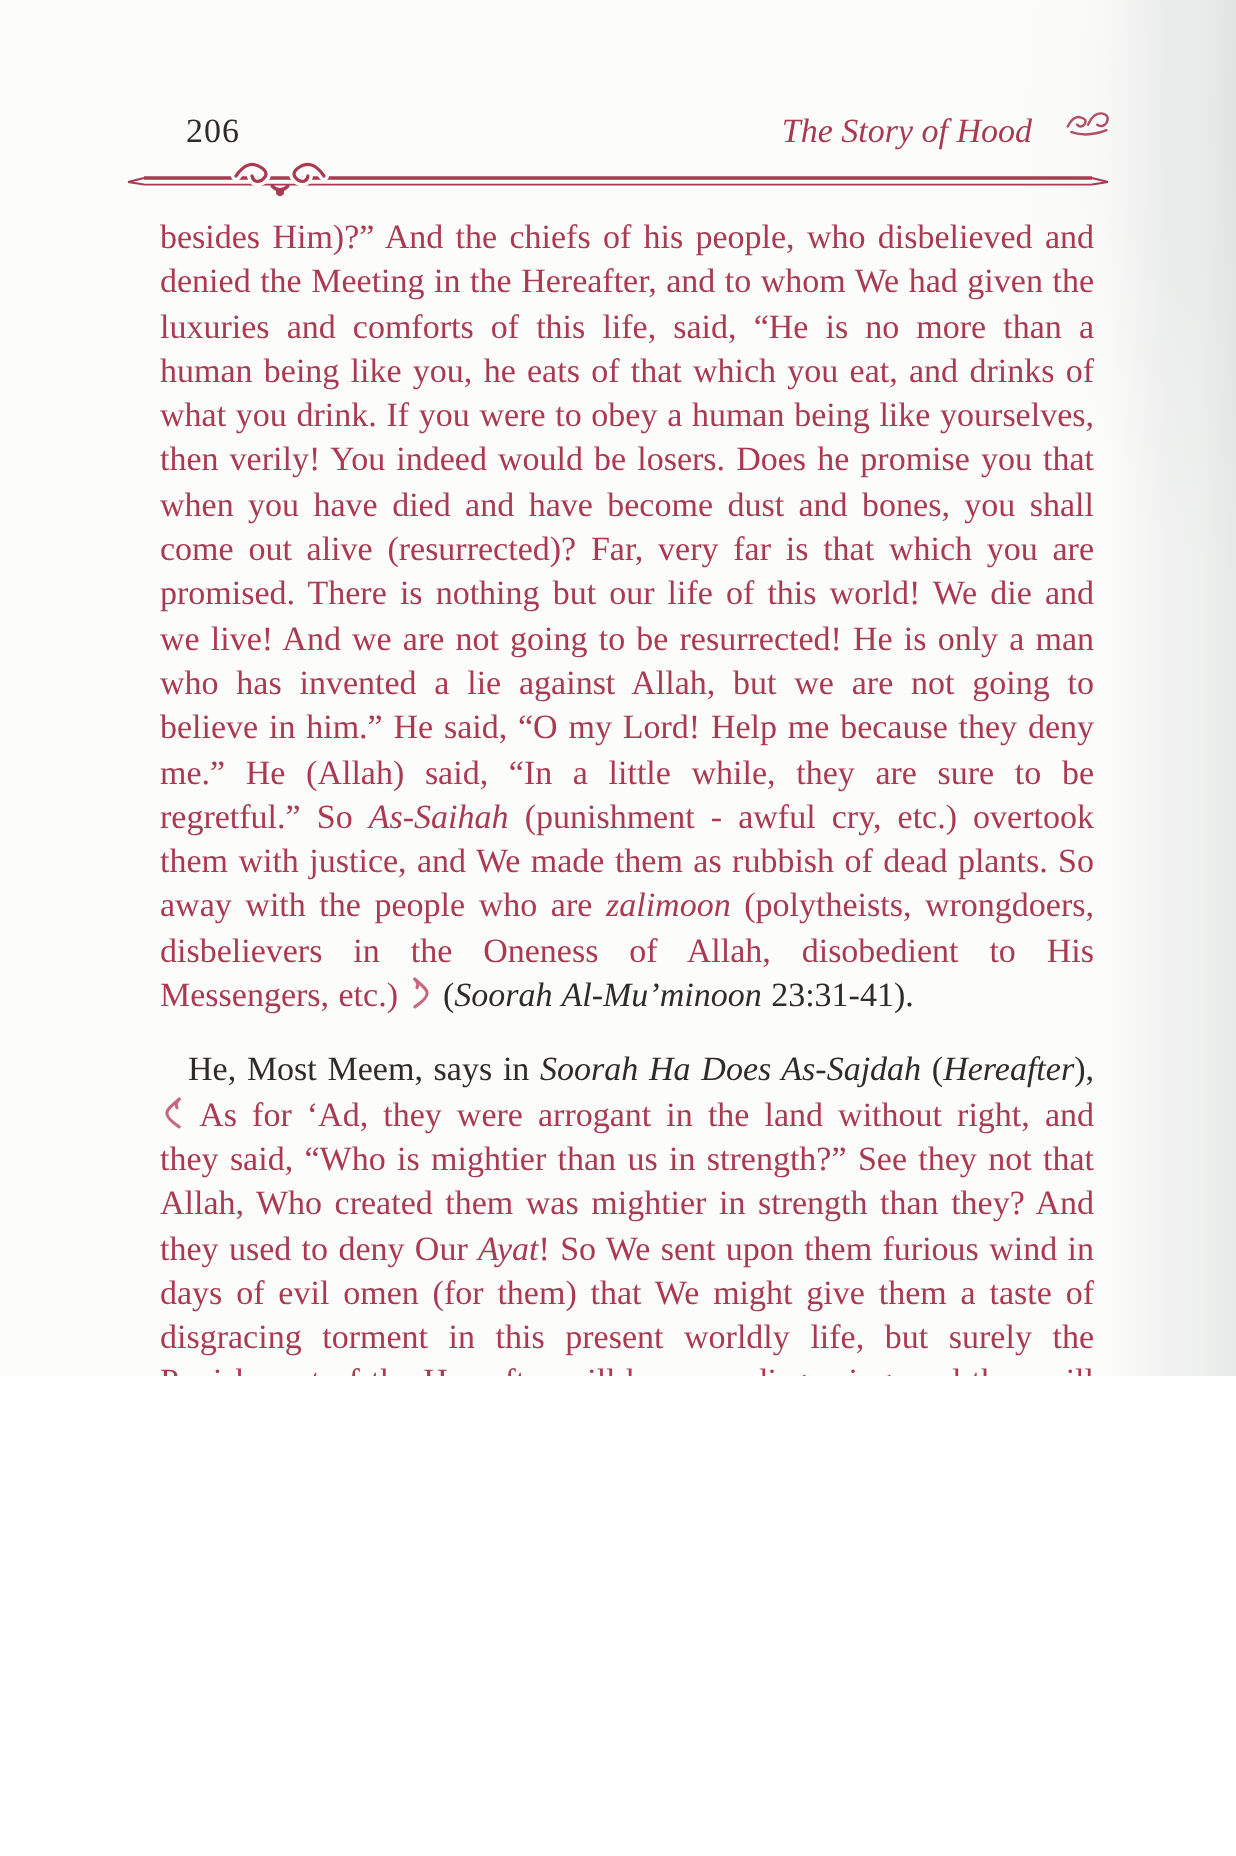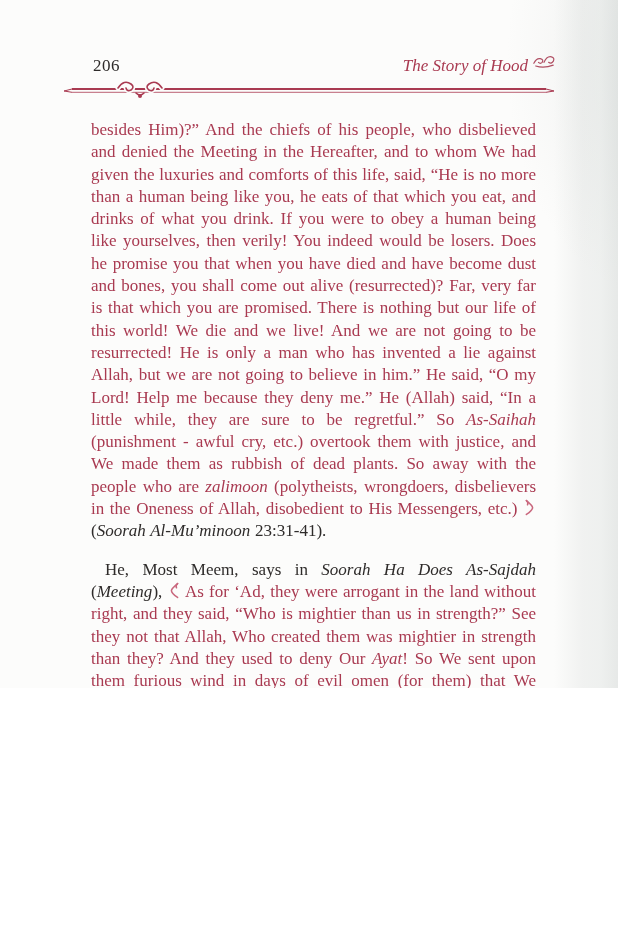--- a/index.html
+++ b/index.html
@@ -22,33 +22,33 @@
       rgba(198,204,202,0.40) 100%);
     pointer-events:none;
   }
 
   .header {
     position:absolute; top:52px; left:93px; right:62px;
     display:flex; justify-content:space-between; align-items:flex-end;
     font-size:17px; line-height:22px;
   }
   .page-number { color:#2e2b2a; letter-spacing:0.5px; }
-  .title-wrap { display:flex; align-items:flex-end; gap:4px; }
+  .title-wrap { display:flex; align-items:flex-end; gap:16px; }
   .chapter-title { color:#a93a51; font-style:italic; }
   .honorific { display:inline-block; margin-bottom:3px; }
 
   .divider { position:absolute; top:76px; left:62px; }
 
   .body {
     position:absolute; top:103px; left:75px; width:477px;
     font-size:17px; line-height:22.3px;
     text-align:justify;
     word-spacing:0.5px;
   }
-  .para { margin:16px; color:#a93a51; }
+  .para { margin:5px; color:#a93a51; }
   .para.base-ink { color:#2e2b2a; }
   .para + .para { margin-top:15px; }
   .para.indent { text-indent:14px; }
   .it { font-style:italic; }
   .ink { color:#2e2b2a; }
   .red { color:#a93a51; }
   .qmark { display:inline-block; vertical-align:-2px; margin:0 1px; }
 </style>
 </head>
 <body>
@@ -96,21 +96,21 @@
     </svg>
   </div>
 
   <div class="body">
       <p class="para"><span>besides Him)?” And the chiefs of his people, who disbelieved and denied the Meeting in the Hereafter, and to whom We had given the luxuries and comforts of this life, said, “He is no more than a human being like you, he eats of that which you eat, and drinks of what you drink. If you were to obey a human being like yourselves, then verily! You indeed would be losers. Does he promise you that when you have died and have become dust and bones, you shall come out alive (resurrected)? Far, very far is that which you are promised. There is nothing but our life of this world! We die and we live! And we are not going to be resurrected! He is only a man who has invented a lie against Allah, but we are not going to believe in him.” He said, “O my Lord! Help me because they deny me.” He (Allah) said, “In a little while, they are sure to be regretful.” So </span><span class="it">As-Saihah</span><span> (punishment - awful cry, etc.) overtook them with justice, and We made them as rubbish of dead plants. So away with the people who are </span><span class="it">zalimoon</span><span> (polytheists, wrongdoers, disbelievers in the Oneness of Allah, disobedient to His Messengers, etc.) </span><svg class="qmark" width="11" height="17" viewBox="0 0 14 22">
           <g fill="none" stroke="#c9677d" stroke-width="2" stroke-linecap="round">
             <path d="M3 2 C9 7 11 9 11 11 C11 13 9 16 3 20"></path>
             <path d="M3 2 C5 4 5.6 5.5 4.4 7.5"></path>
           </g>
         </svg><span class="ink"> (</span><span class="it ink">Soorah Al-Mu’minoon</span><span class="ink"> 23:31-41).</span></p>
-      <p class="para base-ink indent"><span>He, Most Meem, says in </span><span class="it">Soorah Ha Does As-Sajdah</span><span> (</span><span class="it">Meeting</span><span>), </span><svg class="qmark" width="11" height="17" viewBox="0 0 14 22">
+      <p class="para base-ink indent"><span>He, Most Meem, says in </span><span class="it">Soorah Ha Does As-Sajdah</span><span> (</span><span class="it">Hereafter</span><span>), </span><svg class="qmark" width="11" height="17" viewBox="0 0 14 22">
           <g fill="none" stroke="#c9677d" stroke-width="2" stroke-linecap="round">
             <path d="M11 2 C5 7 3 9 3 11 C3 13 5 16 11 20"></path>
             <path d="M11 2 C9 4 8.4 5.5 9.6 7.5"></path>
           </g>
         </svg><span class="red"> As for ‘Ad, they were arrogant in the land without right, and they said, “Who is mightier than us in strength?” See they not that Allah, Who created them was mightier in strength than they? And they used to deny Our </span><span class="it red">Ayat</span><span class="red">! So We sent upon them furious wind in days of evil omen (for them) that We might give them a taste of disgracing torment in this present worldly life, but surely the Punishment of the Hereafter will be more disgracing, and they will never be helped. </span><svg class="qmark" width="11" height="17" viewBox="0 0 14 22">
           <g fill="none" stroke="#c9677d" stroke-width="2" stroke-linecap="round">
             <path d="M3 2 C9 7 11 9 11 11 C11 13 9 16 3 20"></path>
             <path d="M3 2 C5 4 5.6 5.5 4.4 7.5"></path>
           </g>
         </svg><span> (</span><span class="it">Oneness Fussilat</span><span> 41:15,16)</span></p>

